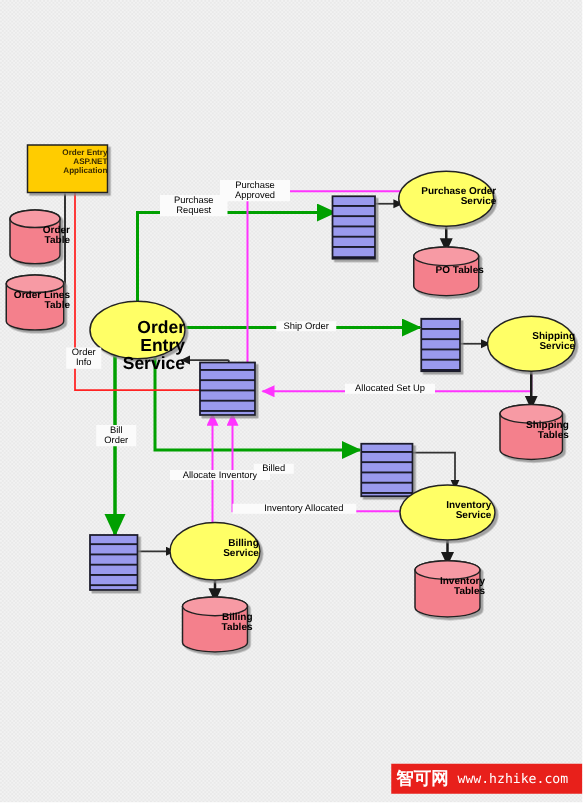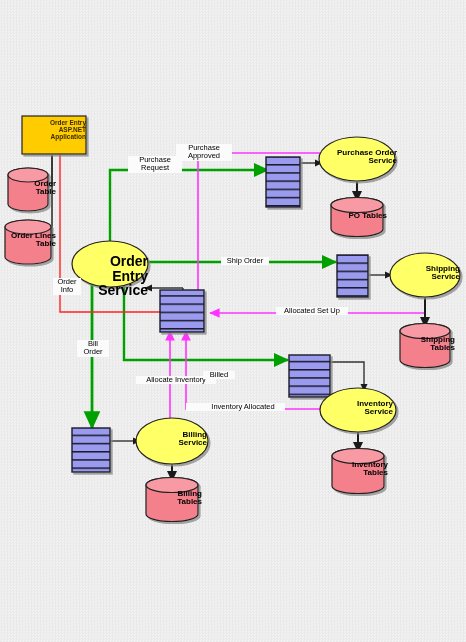--- a/index.html
+++ b/index.html
@@ -266,14 +266,18 @@
 
   <div class="edge-label" style="left:77px;top:340px;width:30px;">Bill
 Order</div>
 
   <div class="edge-label" style="left:136px;top:376px;width:78px;">Allocate Inventory</div>
 
   <div class="edge-label" style="left:155px;top:371px;width:30px;margin-left:48px;">Billed</div>
 
   <div class="edge-label" style="left:186px;top:403px;width:82px;padding-left:16px;">Inventory Allocated</div>
 
+  <div class="watermark">
+    <span class="wm-cn">智可网</span>
+    <span class="wm-url">www.hzhike.com</span>
+  </div>
 
 </div>
 
 </body></html>

